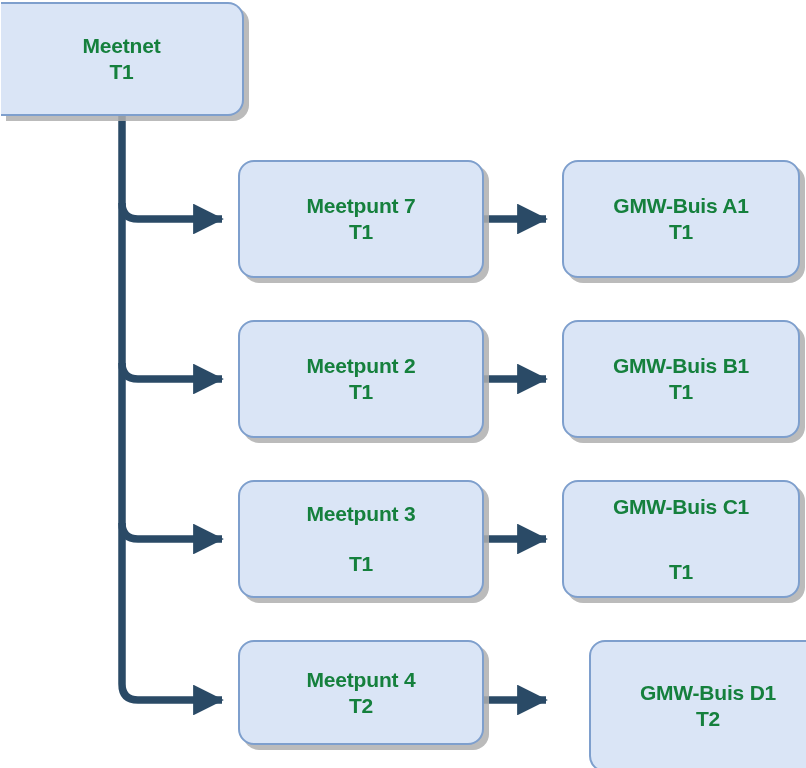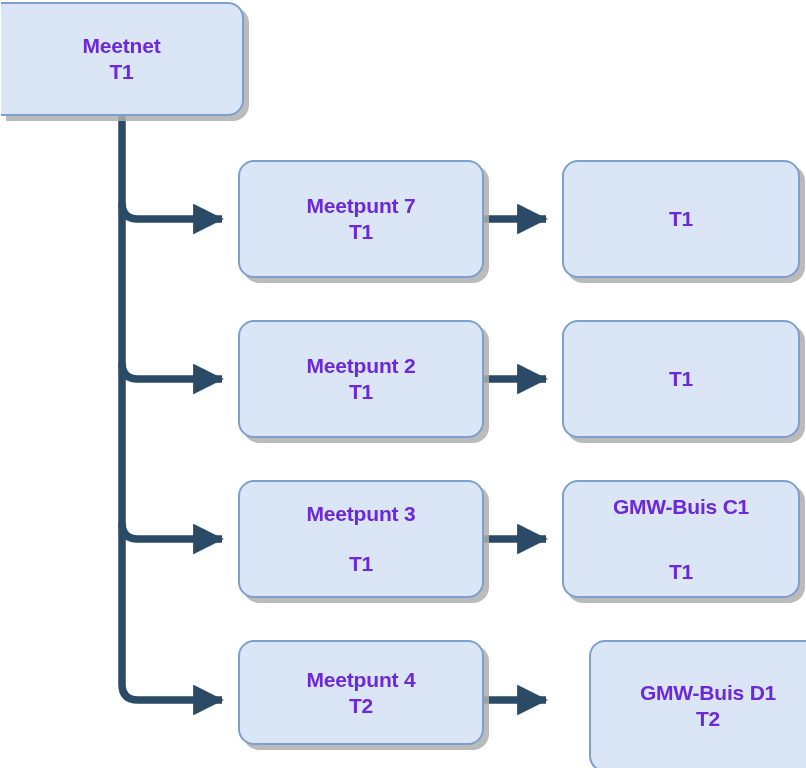--- a/index.html
+++ b/index.html
@@ -32,21 +32,21 @@
     box-sizing: border-box;
     background: #dae5f6;
     border: 2px solid #7e9fcd;
     border-radius: 16px;
     box-shadow: 5px 5px 0 0 rgba(175,175,175,0.85);
     display: flex;
     flex-direction: column;
     align-items: center;
     justify-content: center;
     text-align: center;
-    color: #6d28d9;
+    color: #15803d;
     font-weight: bold;
     font-size: 21px;
     line-height: 1.22;
     letter-spacing: -0.2px;
   }
   .node .l1, .node .l2 {
     display: block;
     white-space: nowrap;
   }
   
@@ -96,23 +96,25 @@
   <div class="node" style="left:238px; top:480px; width:246px; height:118px;gap:24px;">
     <span class="l1">Meetpunt 3</span>
     <span class="l2">T1</span>
   </div>
   <div class="node" style="left:238px; top:640px; width:246px; height:105px;">
     <span class="l1">Meetpunt 4</span>
     <span class="l2">T2</span>
   </div>
 
   <div class="node" style="left:562px; top:160px; width:238px; height:118px;">
+    <span class="l1">GMW-Buis A1</span>
     <span class="l2">T1</span>
   </div>
   <div class="node" style="left:562px; top:320px; width:238px; height:118px;">
+    <span class="l1">GMW-Buis B1</span>
     <span class="l2">T1</span>
   </div>
   <div class="node" style="left:562px; top:480px; width:238px; height:118px;gap:39px;">
     <span class="l1">GMW-Buis C1</span>
     <span class="l2">T1</span>
   </div>
   <div class="node" style="left:582px; top:640px; width:238px; height:132px;margin-left:7px;">
     <span class="l1">GMW-Buis D1</span>
     <span class="l2">T2</span>
   </div>

